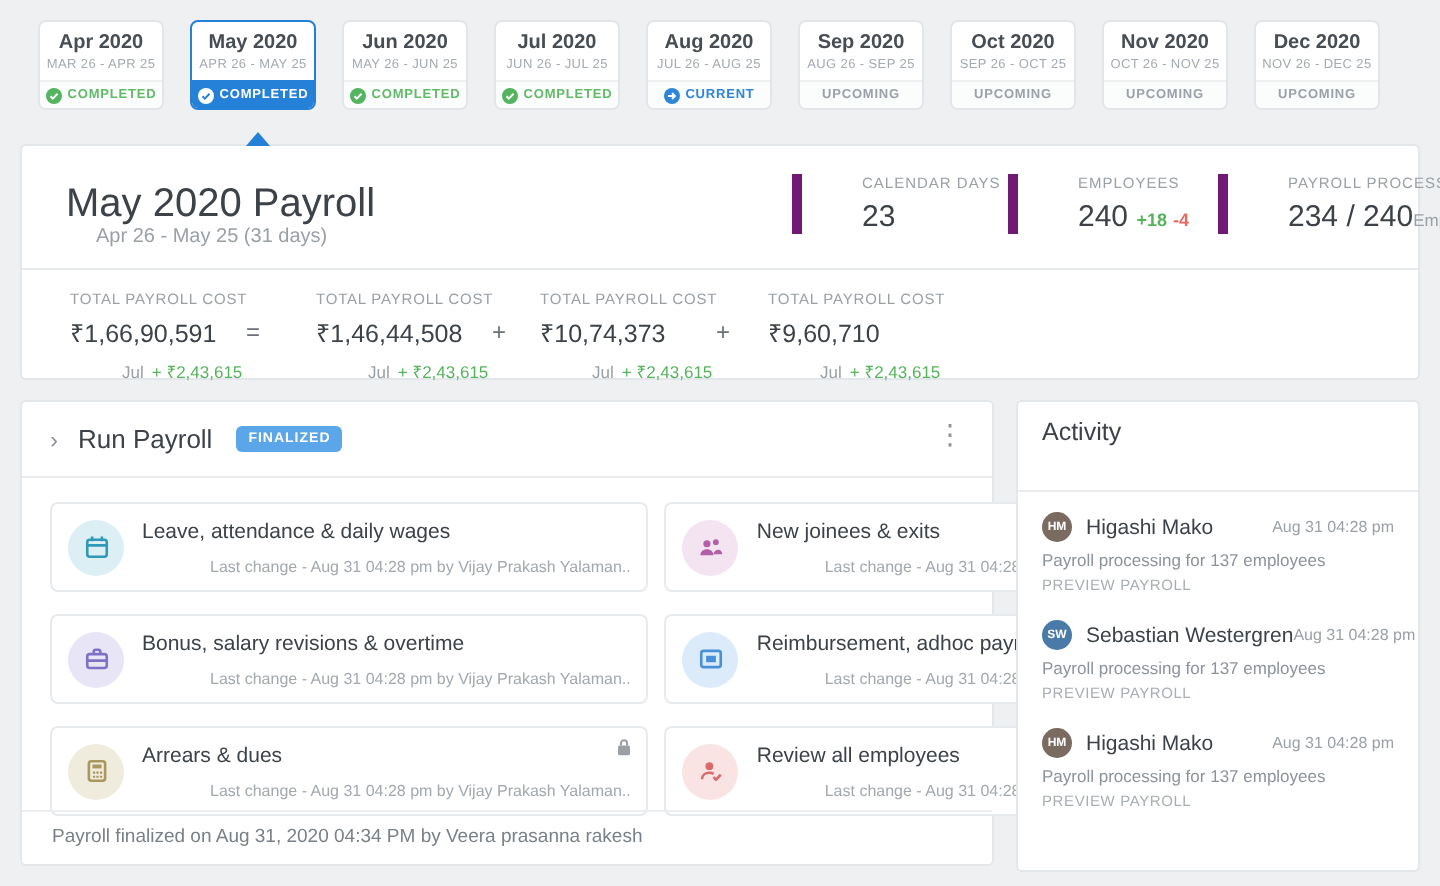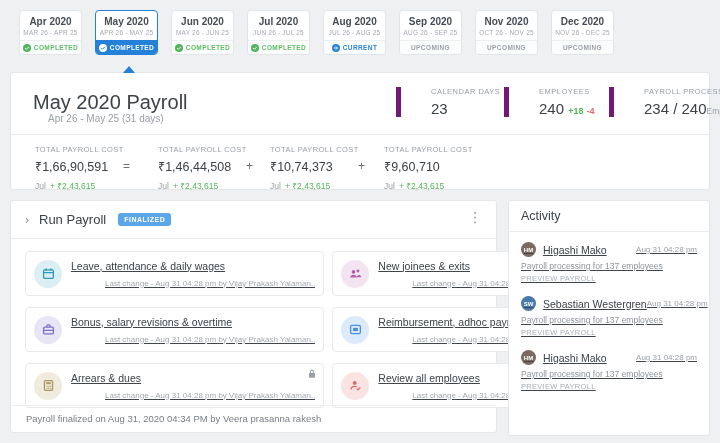--- a/index.html
+++ b/index.html
@@ -49,21 +49,21 @@
   .stat-neg { font-size: 9px; color: #e66a60; font-weight: bold; margin-left: 3px; }
   .stat-suffix { font-size: 8.5px; color: #9aa0a6; }
   .cost-row {
     position: absolute; left: 0; top: 61px; width: 100%;
     border-top: 1px solid #e6e9ec; display: flex; align-items: flex-start;
     padding: 10px 0 0 24px;
   }
   .cost { width: 88px; white-space: nowrap; }
   .cost-label { font-size: 7.5px; color: #9aa0a6; letter-spacing: .4px; }
   .cost-value { font-size: 12.5px; color: #3c4248; margin-top: 4px; }
-  .cost-sub { font-size: 8.5px; margin-top: 5px; }
+  .cost-sub { font-size: 8.5px; margin-top: 5px; margin-left: 26px; }
   .cost-month { color: #9aa0a6; margin-right: 4px; }
   .cost-delta { color: #55b35c; }
   .op { width: 35px; text-align: left; font-size: 12px; color: #6b7177; margin-top: 14px; }
   .op-eq { width: 35px; } .op-p1 { width: 24px; } .op-p2 { width: 26px; }
   
   .run { left: 10px; top: 200px; width: 487px; height: 233px; }
   .run-header { height: 37px; display: flex; align-items: center; padding: 0 14px; position: relative; }
   .chevron { font-size: 12px; color: #8d939a; margin-right: 10px; cursor: pointer; }
   .run-title { font-size: 13px; color: #3c4248; }
   .finalized-badge {
@@ -85,36 +85,36 @@
     width: 28px; height: 28px; border-radius: 50%; flex: 0 0 28px;
     display: flex; align-items: center; justify-content: center;
   }
   .icon-circle svg { width: 13px; height: 13px; }
   .ic-leave   { background: #dbeff5; color: #2f9ab8; }
   .ic-joinees { background: #f4e4f1; color: #b05fa8; }
   .ic-bonus   { background: #e8e5f6; color: #7e72c6; }
   .ic-reimb   { background: #dcebfa; color: #4a90d9; }
   .ic-arrears { background: #f0ecdd; color: #a9975f; }
   .ic-review  { background: #fae3e3; color: #d96b6b; }
-  .task-text { min-width: 0; text-decoration: underline; }
+  .task-text { min-width: 0; }
   .task-title { font-size: 10.5px; color: #3c4248; white-space: nowrap; display: flex; align-items: center; gap: 4px; }
   .task-sub { font-size: 8px; color: #a2a8ae; margin-top: 7px; white-space: nowrap; overflow: hidden; padding-left: 34px; }
   .lock-icon { display: inline-flex; }
   .lock-icon svg { width: 8px; height: 9px; }
   .lock-corner { position: absolute; top: 5px; right: 7px; }
   .run-footer {
     position: absolute; bottom: 0; left: 0; width: 100%; height: 27px;
     border-top: 1px solid #eceef0; font-size: 9.5px; color: #7a8087;
     line-height: 26px; padding-left: 15px;
   }
   
   .activity { left: 508px; top: 200px; width: 202px; height: 236px; }
-  .activity-header { height: 31px; line-height: 31px; padding: 0 12px; font-size: 12.5px; color: #3c4248; border-bottom: 1px solid #e9ebee; }
+  .activity-header { height: 45px; line-height: 31px; padding: 0 12px; font-size: 12.5px; color: #3c4248; border-bottom: 1px solid #e9ebee; }
   .activity-list { padding: 10px 12px; }
-  .act-item { margin-bottom: 13px; text-decoration: underline; }
+  .act-item { margin-bottom: 13px; }
   .act-row1 { display: flex; align-items: center; }
   .avatar {
     width: 15px; height: 15px; border-radius: 50%; flex: 0 0 15px;
     color: #fff; font-size: 6px; font-weight: bold;
     display: flex; align-items: center; justify-content: center; margin-right: 7px;
   }
   .av-a { background: #7a6a5f; }
   .av-b { background: #4a7aa8; }
   .act-name { font-size: 10.5px; color: #3c4248; white-space: nowrap; }
   .act-time { margin-left: auto; font-size: 8px; color: #9aa0a6; white-space: nowrap; }
@@ -197,20 +197,27 @@
   </div>
 
   <div class="tab upcoming">
     <div class="tab-title">Sep 2020</div>
     <div class="tab-range">AUG 26 - SEP 25</div>
     <div class="tab-badge">
       <span>UPCOMING</span>
     </div>
   </div>
 
+  <div class="tab upcoming">
+    <div class="tab-title">Oct 2020</div>
+    <div class="tab-range">SEP 26 - OCT 25</div>
+    <div class="tab-badge">
+      <span>UPCOMING</span>
+    </div>
+  </div>
 
   <div class="tab upcoming">
     <div class="tab-title">Nov 2020</div>
     <div class="tab-range">OCT 26 - NOV 25</div>
     <div class="tab-badge">
       <span>UPCOMING</span>
     </div>
   </div>
 
   <div class="tab upcoming">

